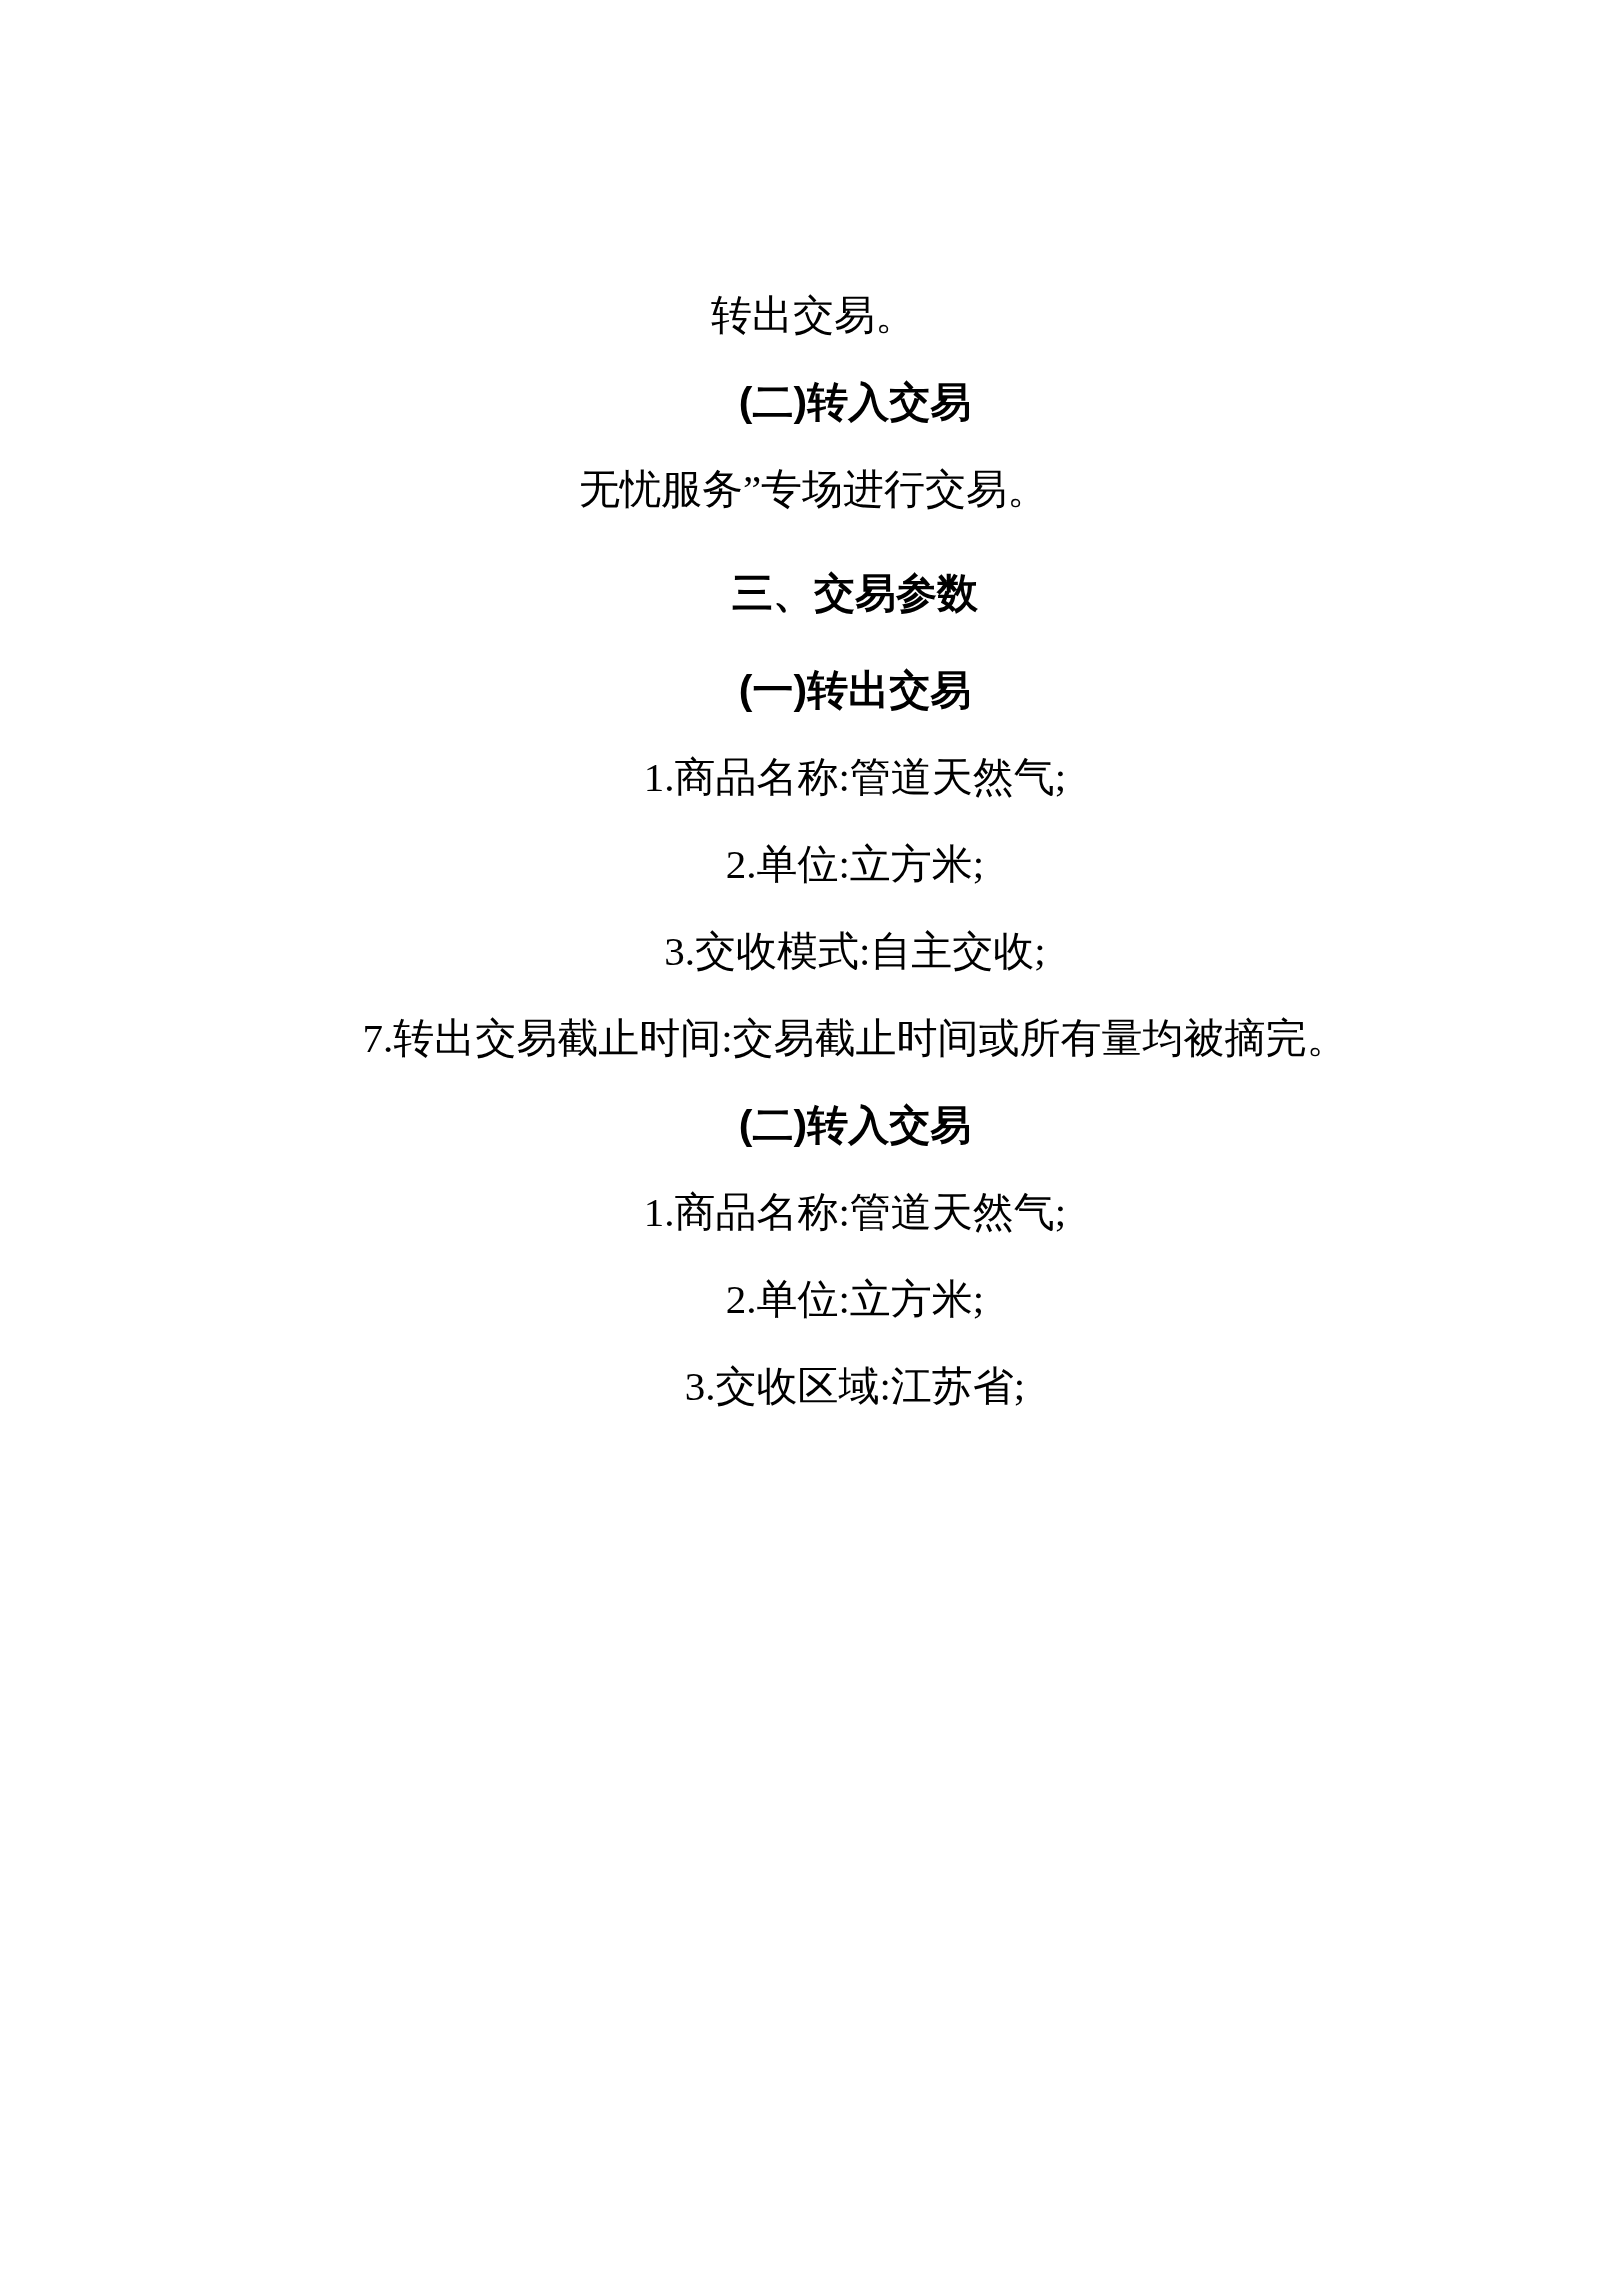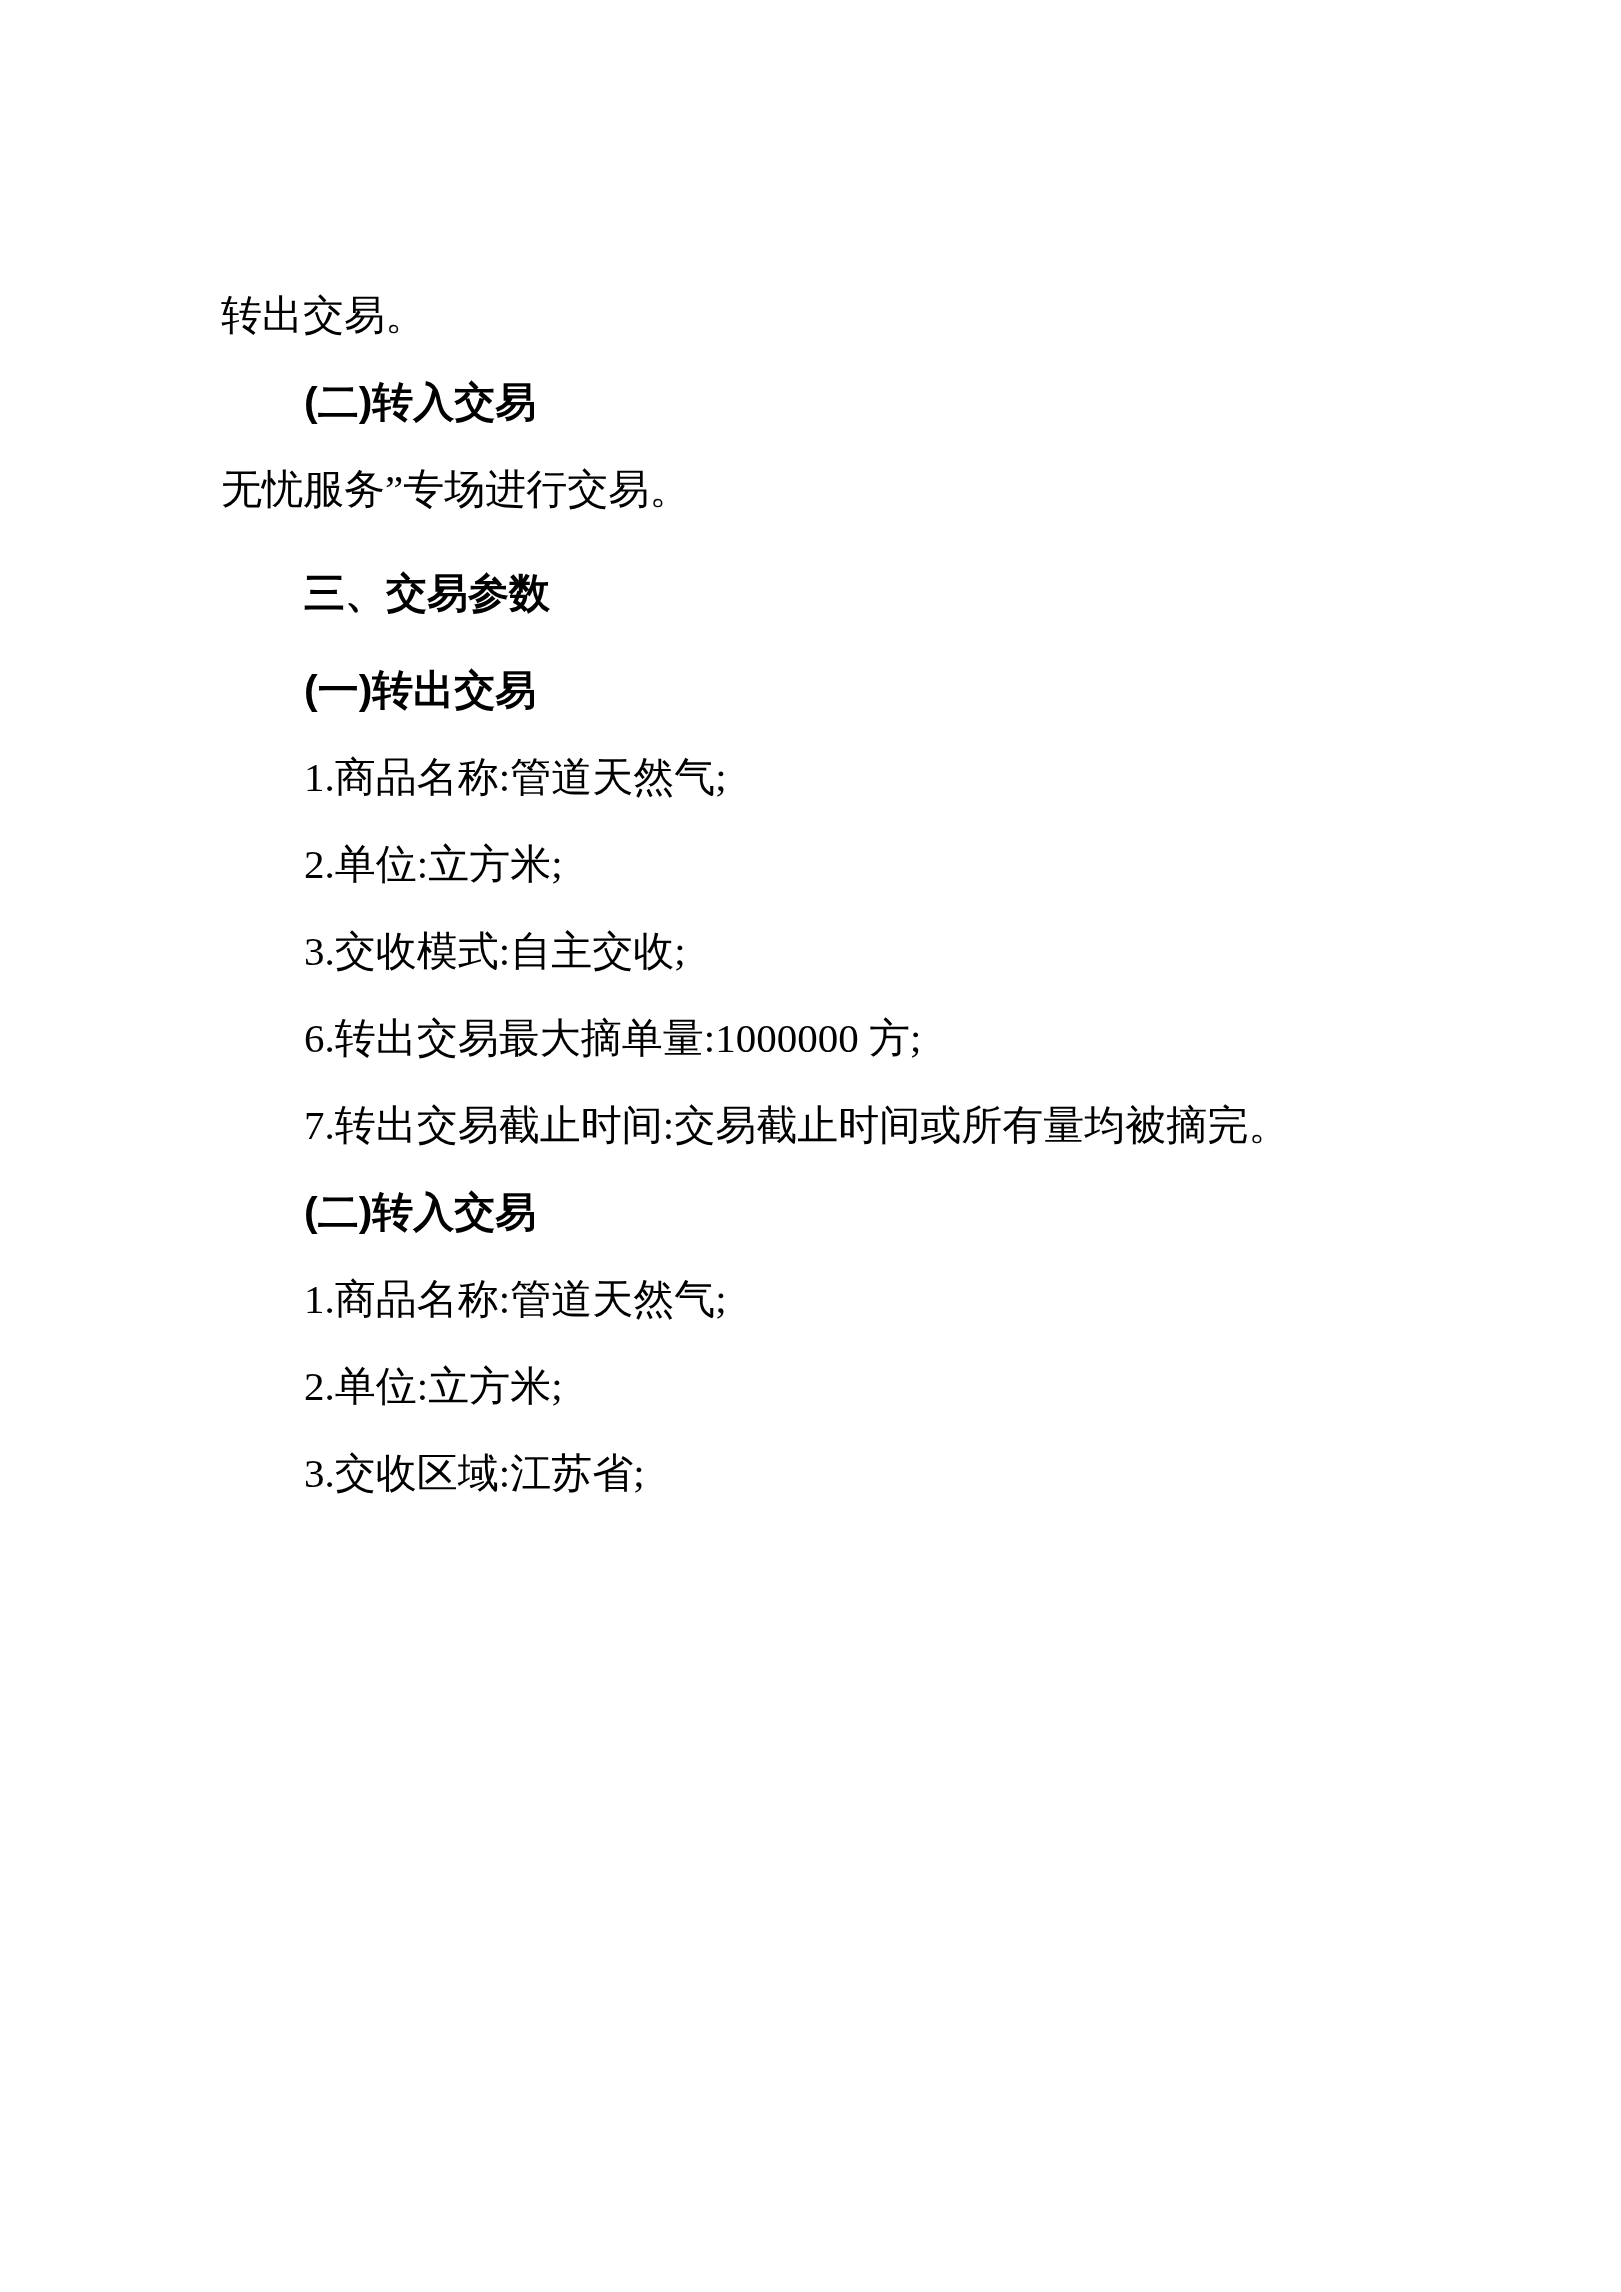--- a/index.html
+++ b/index.html
@@ -18,21 +18,21 @@
   .doc {
     padding: 272px 215px 0 221px;
     box-sizing: border-box;
     width: 1621px;
   }
   
   .ln {
     height: 87px;
     line-height: 87px;
     white-space: nowrap;
-    text-align: left;
+    text-align: center;
   }
   
   .ind {
     text-indent: 83px;
   }
   
   .just {
     height: 87px;
     line-height: 87px;
     white-space: normal;
@@ -56,20 +56,19 @@
 
 <div class="doc">
   <div class="ln">转出交易。</div>
   <div class="ln ind head">(二)转入交易</div>
   <div class="ln">无忧服务”专场进行交易。</div>
   <div class="ln ind head sec-head">三、交易参数</div>
   <div class="ln ind head">(一)转出交易</div>
   <div class="ln ind">1.商品名称:管道天然气;</div>
   <div class="ln ind">2.单位:立方米;</div>
   <div class="ln ind">3.交收模式:自主交收;</div>
-  <div class="ln ind">6.转出交易最大摘单量:1000000 方;</div>
   <div class="ln ind">7.转出交易截止时间:交易截止时间或所有量均被摘完。</div>
   <div class="ln ind head">(二)转入交易</div>
   <div class="ln ind">1.商品名称:管道天然气;</div>
   <div class="ln ind">2.单位:立方米;</div>
   <div class="ln ind">3.交收区域:江苏省;</div>
 </div>
 
 
 </body></html>

